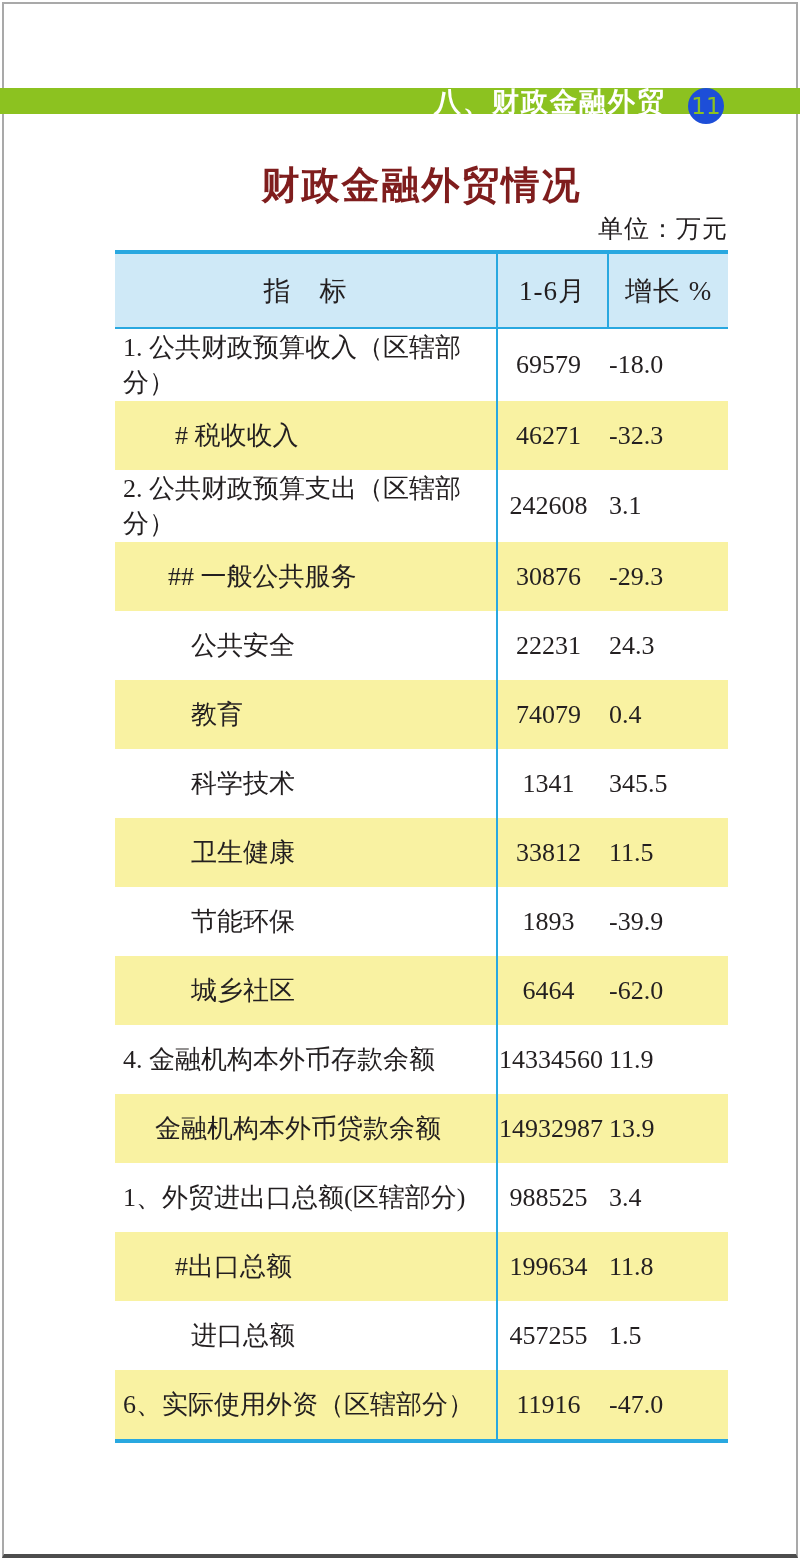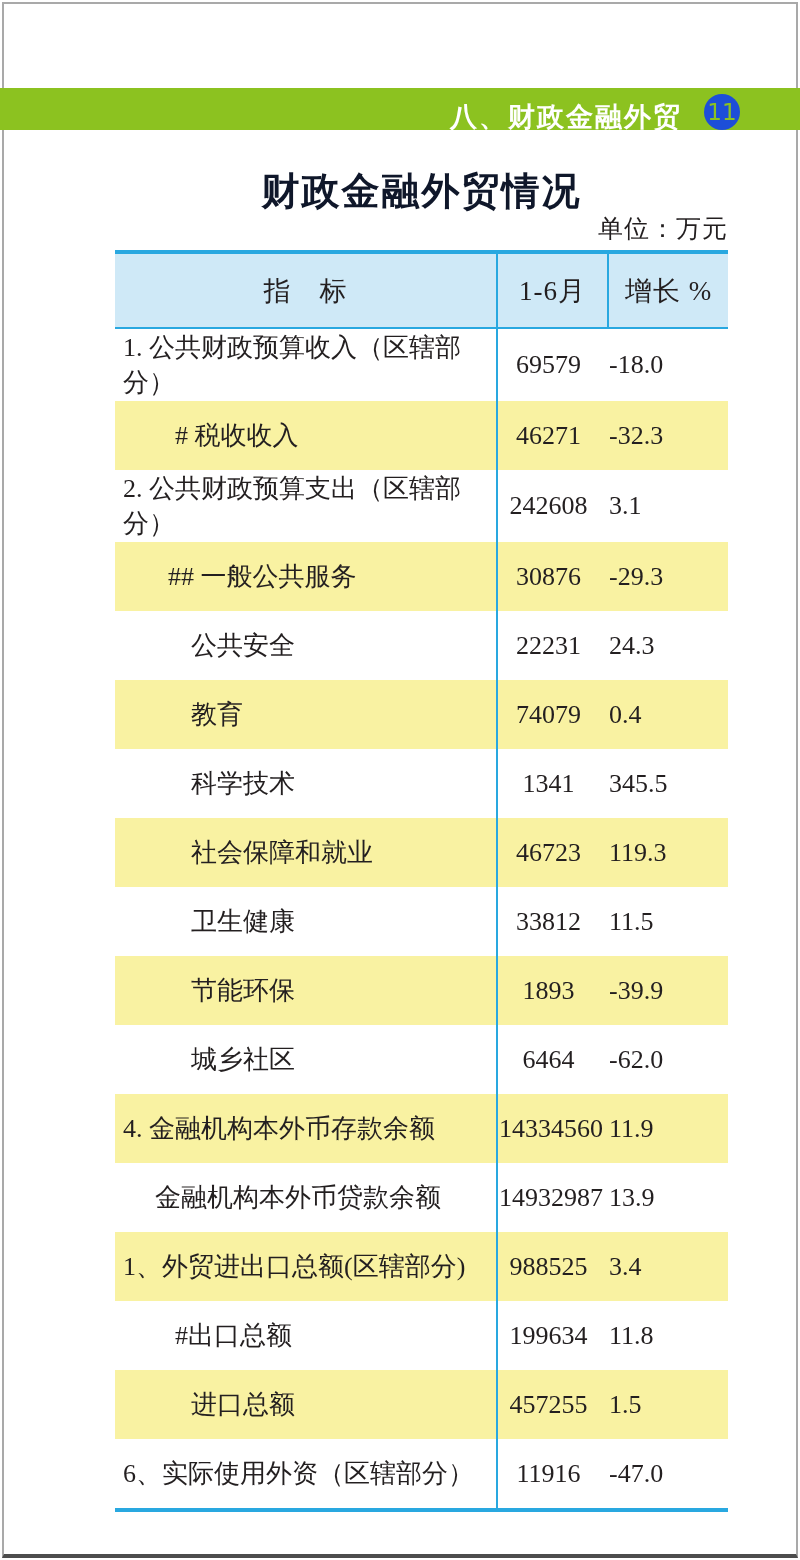--- a/index.html
+++ b/index.html
@@ -13,43 +13,43 @@
   }
   .frame{
     position:absolute;inset:2px;
     border:2px solid #a9a9a9;
     border-bottom:4px solid #4d4d4d;
     pointer-events:none;
     z-index:1;
   }
   
   .banner{
-    position:absolute;top:88px;left:0;right:0;height:42px;
+    position:absolute;top:88px;left:0;right:0;height:26px;
     background:#8cc220;
-    display:flex;align-items:flex-end;justify-content:flex-end;
-    padding-right:60px;gap:22px;
+    display:flex;align-items:flex-start;justify-content:flex-end;
+    padding-right:76px;gap:22px;
     z-index:2;
     font-family:"DejaVu Sans","Liberation Sans",sans-serif;
   }
   .banner-title{
     color:#ffffff;font-size:27px;font-weight:bold;letter-spacing:2px;
     line-height:1;
   }
   .badge{
     width:36px;height:36px;border-radius:50%;
     background:#1d4ed8;color:#8cc220;
     display:flex;align-items:center;justify-content:center;
     font-size:23px;font-weight:normal;
   }
   
   .doc-title{
-    position:absolute;top:166px;left:115px;width:613px;
+    position:absolute;top:160px;left:115px;width:613px;
     margin:0;text-align:center;
     font-family:"DejaVu Sans","Liberation Sans",sans-serif;
-    font-size:38px;font-weight:bold;letter-spacing:2px;color:#0f172a;
+    font-size:38px;font-weight:bold;letter-spacing:2px;color:#7f1d1d;
   }
   .unit{
     position:absolute;top:212px;left:115px;width:613px;
     text-align:right;font-size:25px;letter-spacing:1px;
   }
   
   .table-wrap{position:absolute;top:250px;left:115px;width:613px;}
   table.data{
     width:613px;border-collapse:collapse;table-layout:fixed;
     border-top:4px solid #29a8e0;
@@ -136,25 +136,20 @@
           <td class="c-label">教育</td>
           <td class="c-val">74079</td>
           <td class="c-gr">0.4</td>
         </tr>
         <tr class="ind-75">
           <td class="c-label">科学技术</td>
           <td class="c-val">1341</td>
           <td class="c-gr">345.5</td>
         </tr>
         <tr class="ind-75">
-          <td class="c-label">社会保障和就业</td>
-          <td class="c-val">46723</td>
-          <td class="c-gr">119.3</td>
-        </tr>
-        <tr class="ind-75">
           <td class="c-label">卫生健康</td>
           <td class="c-val">33812</td>
           <td class="c-gr">11.5</td>
         </tr>
         <tr class="ind-75">
           <td class="c-label">节能环保</td>
           <td class="c-val">1893</td>
           <td class="c-gr">-39.9</td>
         </tr>
         <tr class="ind-75">

